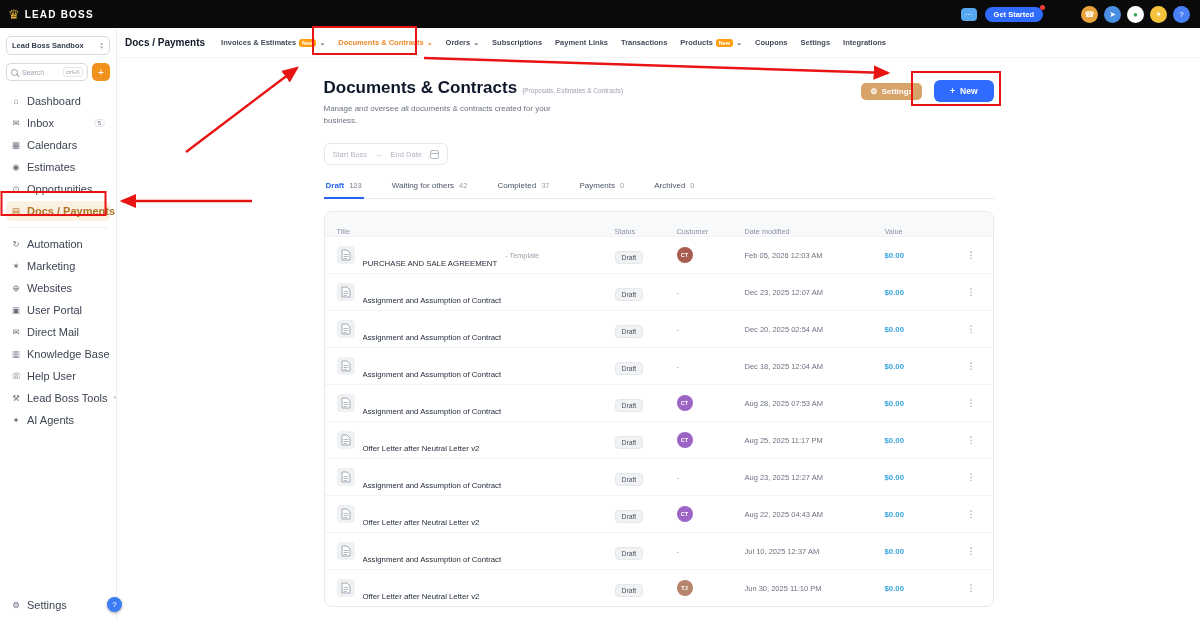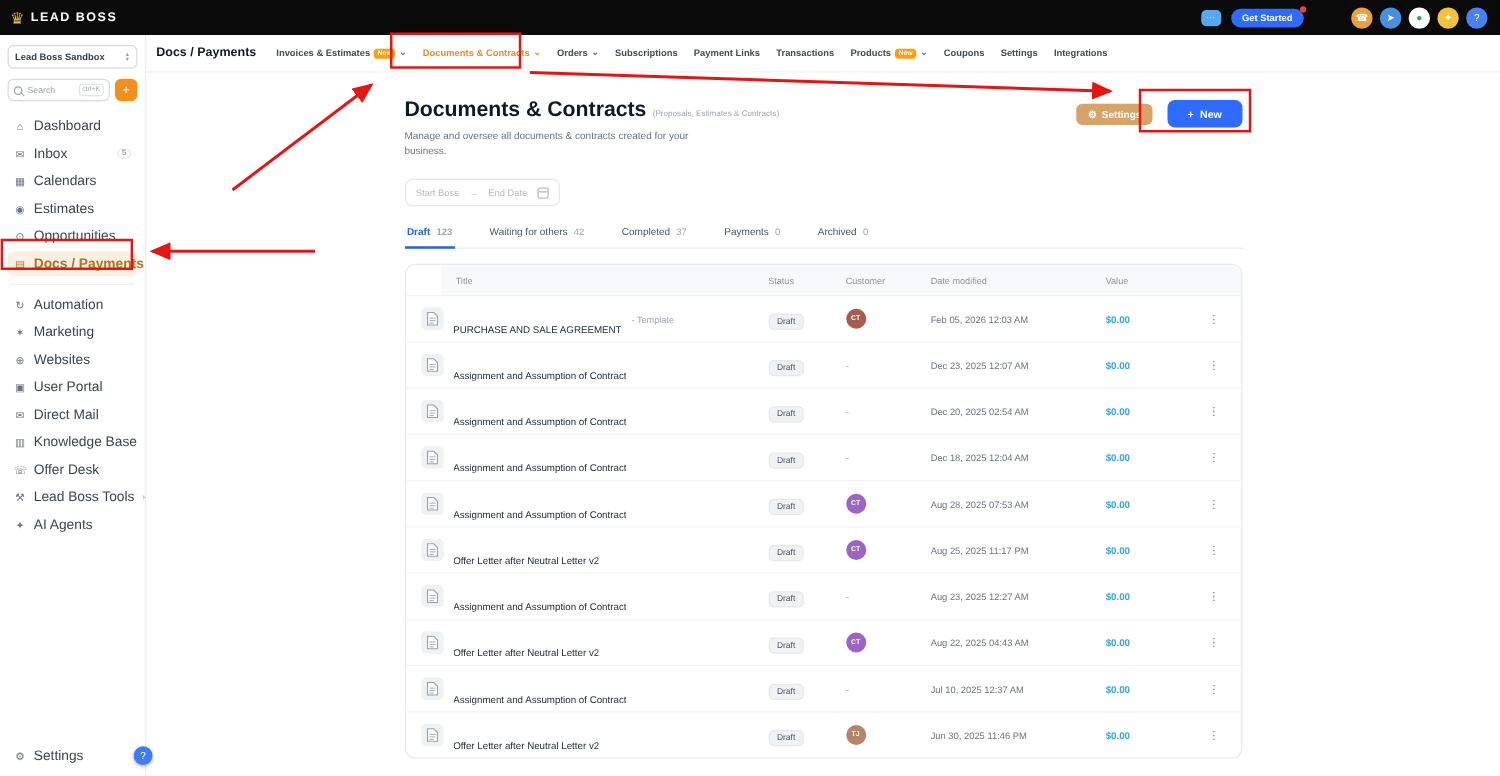--- a/index.html
+++ b/index.html
@@ -76,21 +76,21 @@
   .search-input input{border:none;outline:none;font-size:7.5px;color:#374151;width:100%;font-family:inherit;background:transparent;}
   input::placeholder{color:#9ca3af;}
 
   .tabs{display:flex;gap:26px;margin-top:16px;border-bottom:1px solid #e7eaee;}
   .tab{display:flex;align-items:center;gap:5px;padding:0 2px 7px;font-size:8px;color:#4b5563;cursor:pointer;border-bottom:2px solid transparent;margin-bottom:-1px;white-space:nowrap;}
   .tab .count{color:#9ca3af;font-size:7.5px;}
   .tab.active{color:#2563EB;border-bottom-color:#2563EB;font-weight:bold;}
 
   
   .table-card{margin-top:12px;border:1px solid #e7eaee;border-radius:8px;overflow:hidden;background:#fff;}
-  .thead{display:flex;align-items:center;height:24px;background:#F8F9FB;padding:0 12px;margin-left:28px;}
+  .thead{display:flex;align-items:flex-end;height:24px;background:#F8F9FB;padding:0 12px;}
   .hc{font-size:7.3px;color:#8a93a3;}
   .hc-0{flex:1;}.hc-1{width:62px;}.hc-2{width:68px;}.hc-3{width:140px;}.hc-4{width:60px;}.hc-5{width:36px;}
   .trow{display:flex;align-items:center;height:37px;padding:0 12px;border-top:1px solid #f1f3f5;cursor:pointer;}
   .c-title{flex:1;display:flex;align-items:center;gap:8px;min-width:0;}
   .doc-ic{width:18px;height:18px;border-radius:4px;background:#EFF1F3;display:flex;align-items:center;justify-content:center;flex:none;}
   .t-main{font-size:7.8px;color:#1f2937;white-space:nowrap;overflow:hidden;text-overflow:ellipsis;margin-top:16px;}
   .t-suffix{font-size:7.3px;color:#9ca3af;white-space:nowrap;}
   .c-status{width:62px;}
   .pill{display:inline-block;background:#F1F2F4;border:1px solid #E5E7EB;border-radius:4px;font-size:6.8px;color:#4b5563;padding:2px 6px;}
   .c-cust{width:68px;font-size:8px;color:#9ca3af;display:flex;align-items:center;}
@@ -201,21 +201,21 @@
     <span class="s-label">Direct Mail</span>
 
   </div>
         <div class="s-item">
     <span class="s-ic">▥</span>
     <span class="s-label">Knowledge Base</span>
 
   </div>
         <div class="s-item">
     <span class="s-ic">☏</span>
-    <span class="s-label">Offer Desk</span>
+    <span class="s-label">Help User</span>
 
   </div>
         <div class="s-item">
     <span class="s-ic">⚒</span>
     <span class="s-label">Lead Boss Tools</span>
 
     <span class="s-chev">›</span>
   </div>
         <div class="s-item">
     <span class="s-ic">✦</span>
@@ -551,21 +551,21 @@
           <line x1="2.5" y1="9.5" x2="6" y2="9.5" stroke="#98A1AE" stroke-width="0.7"></line>
         </svg>
       </span>
       <span class="t-main">Offer Letter after Neutral Letter v2</span>
 
     </div>
     <div class="c-status"><span class="pill">Draft</span></div>
     <div class="c-cust">
                   <span class="avatar" style="background: rgb(181, 132, 107);">TJ</span>
                 </div>
-    <div class="c-date">Jun 30, 2025 11:46 PM</div>
+    <div class="c-date">Jun 30, 2025 11:10 PM</div>
     <div class="c-value">$0.00</div>
     <div class="c-act">
       <span class="kebab">⋮</span>
     </div>
   </div>
             </div>
         </div>
       </div>
     </div>
   </main>

